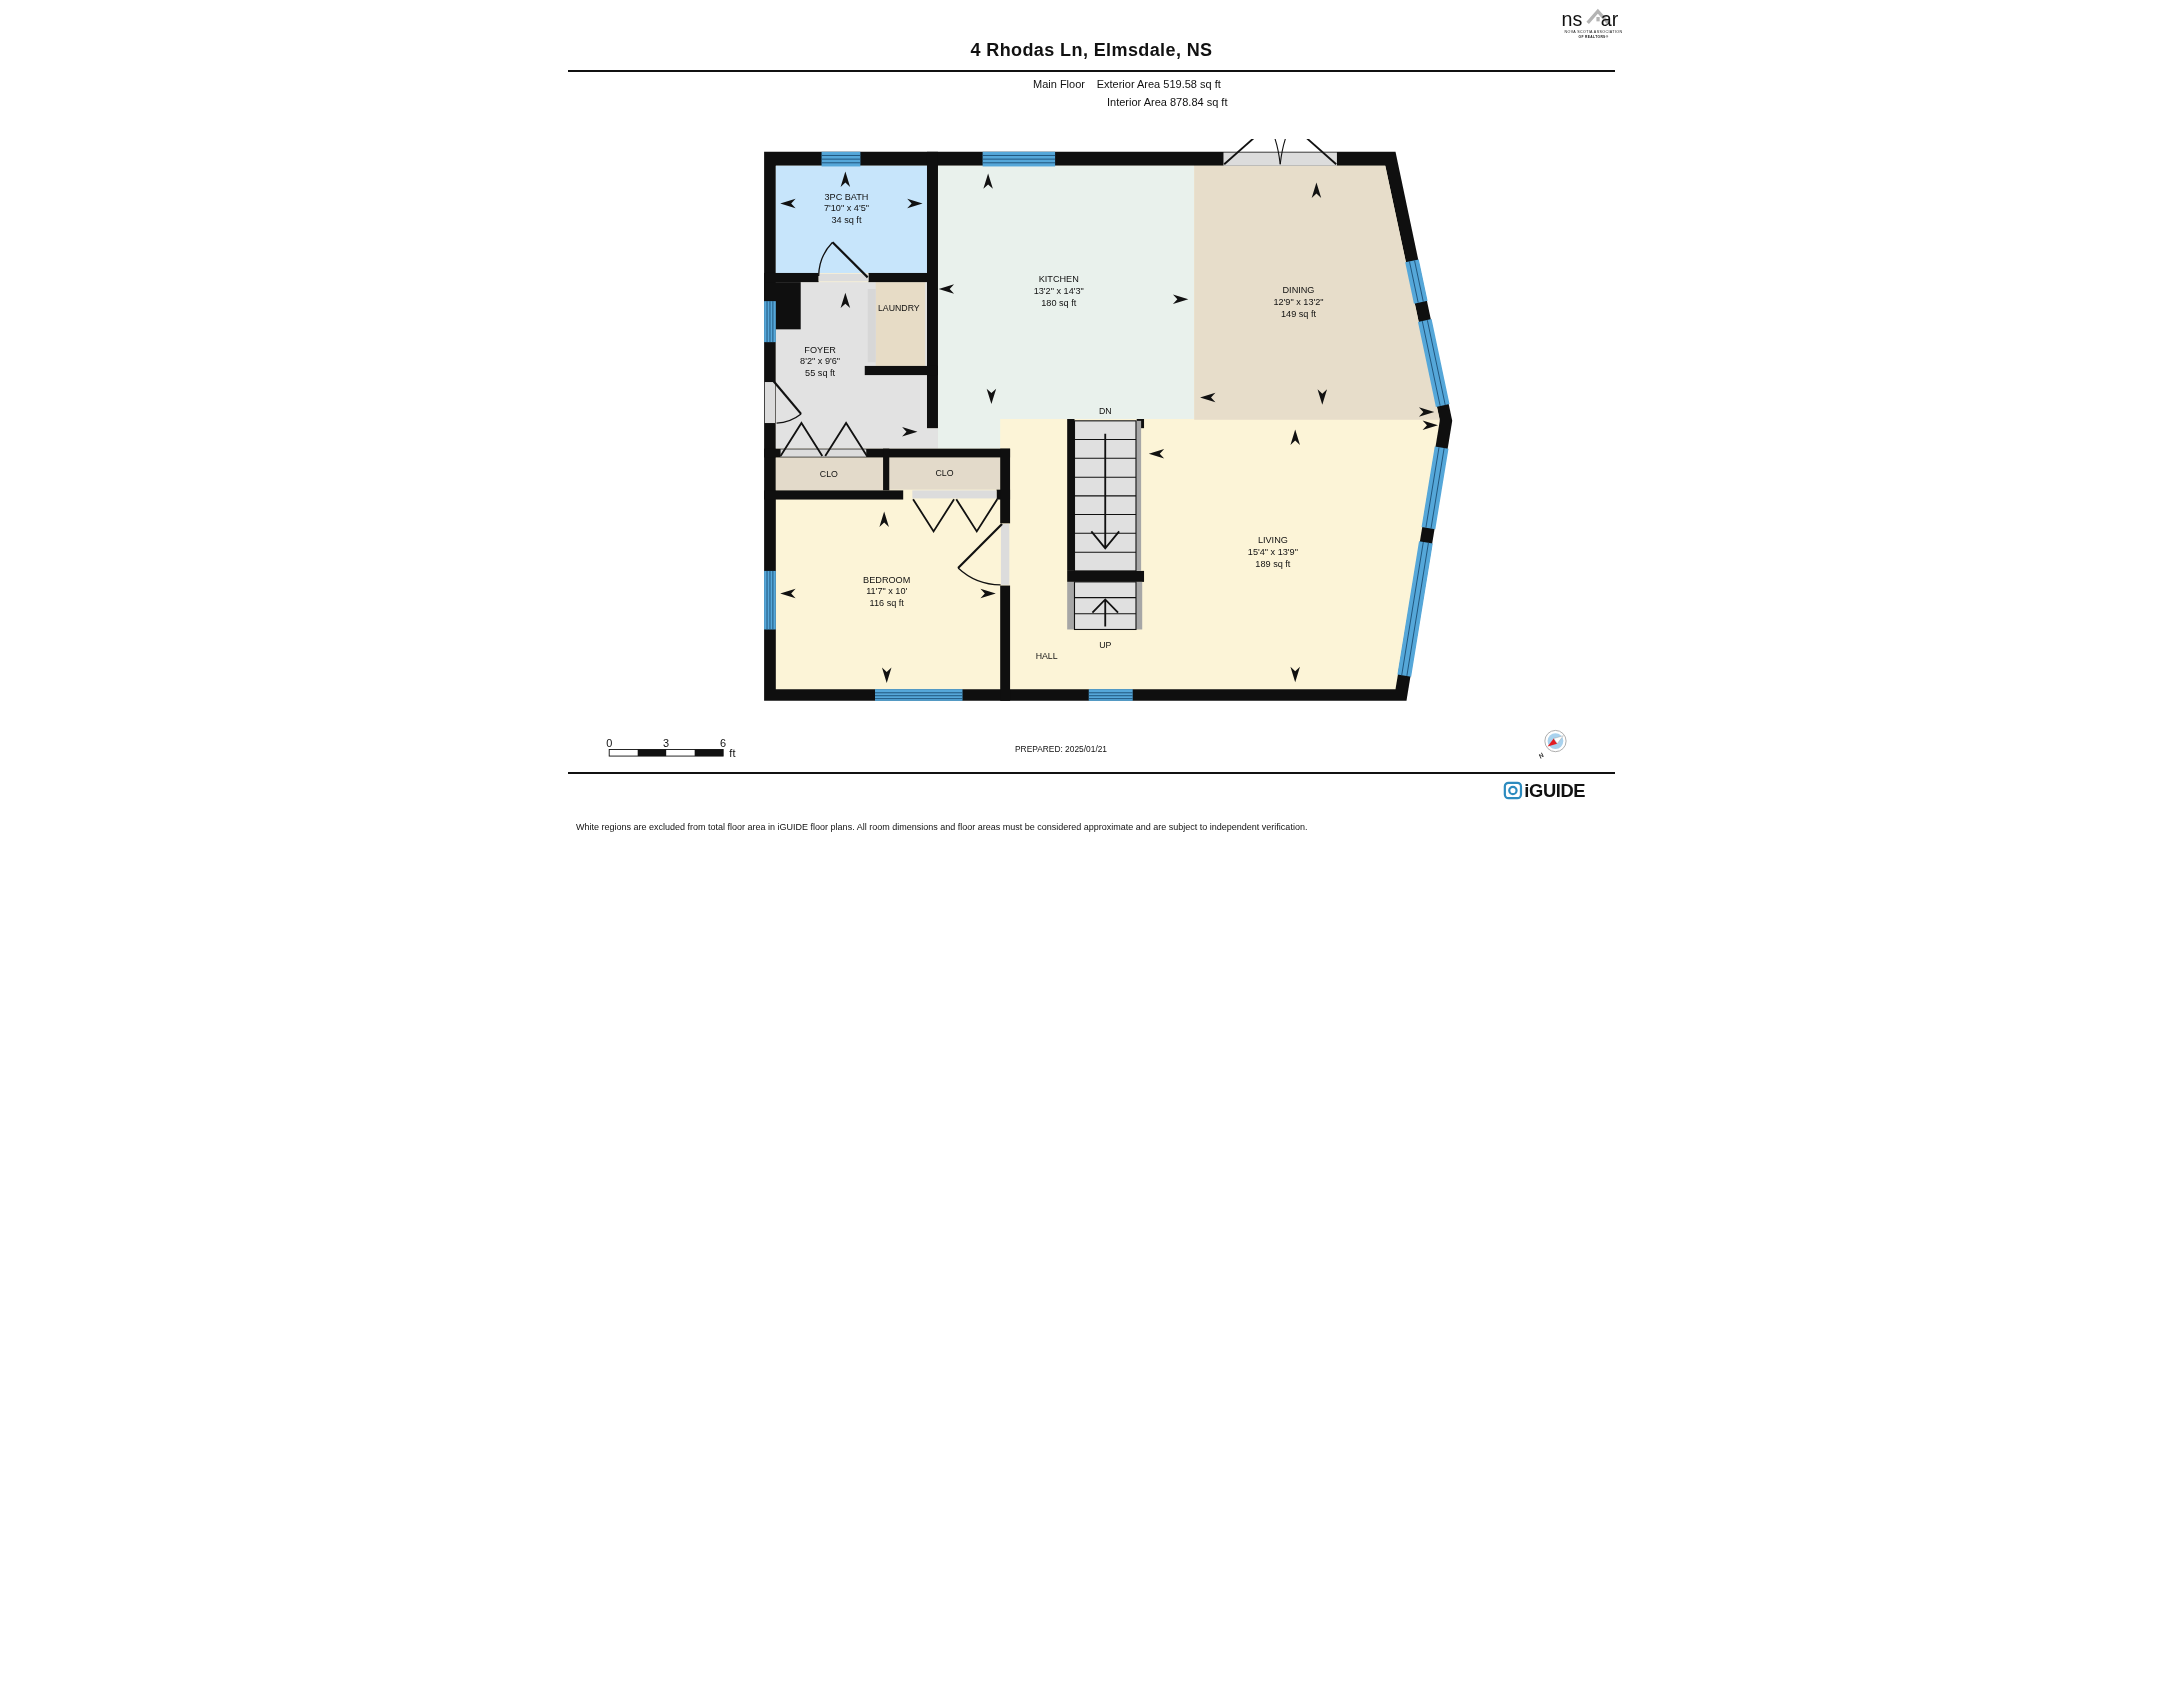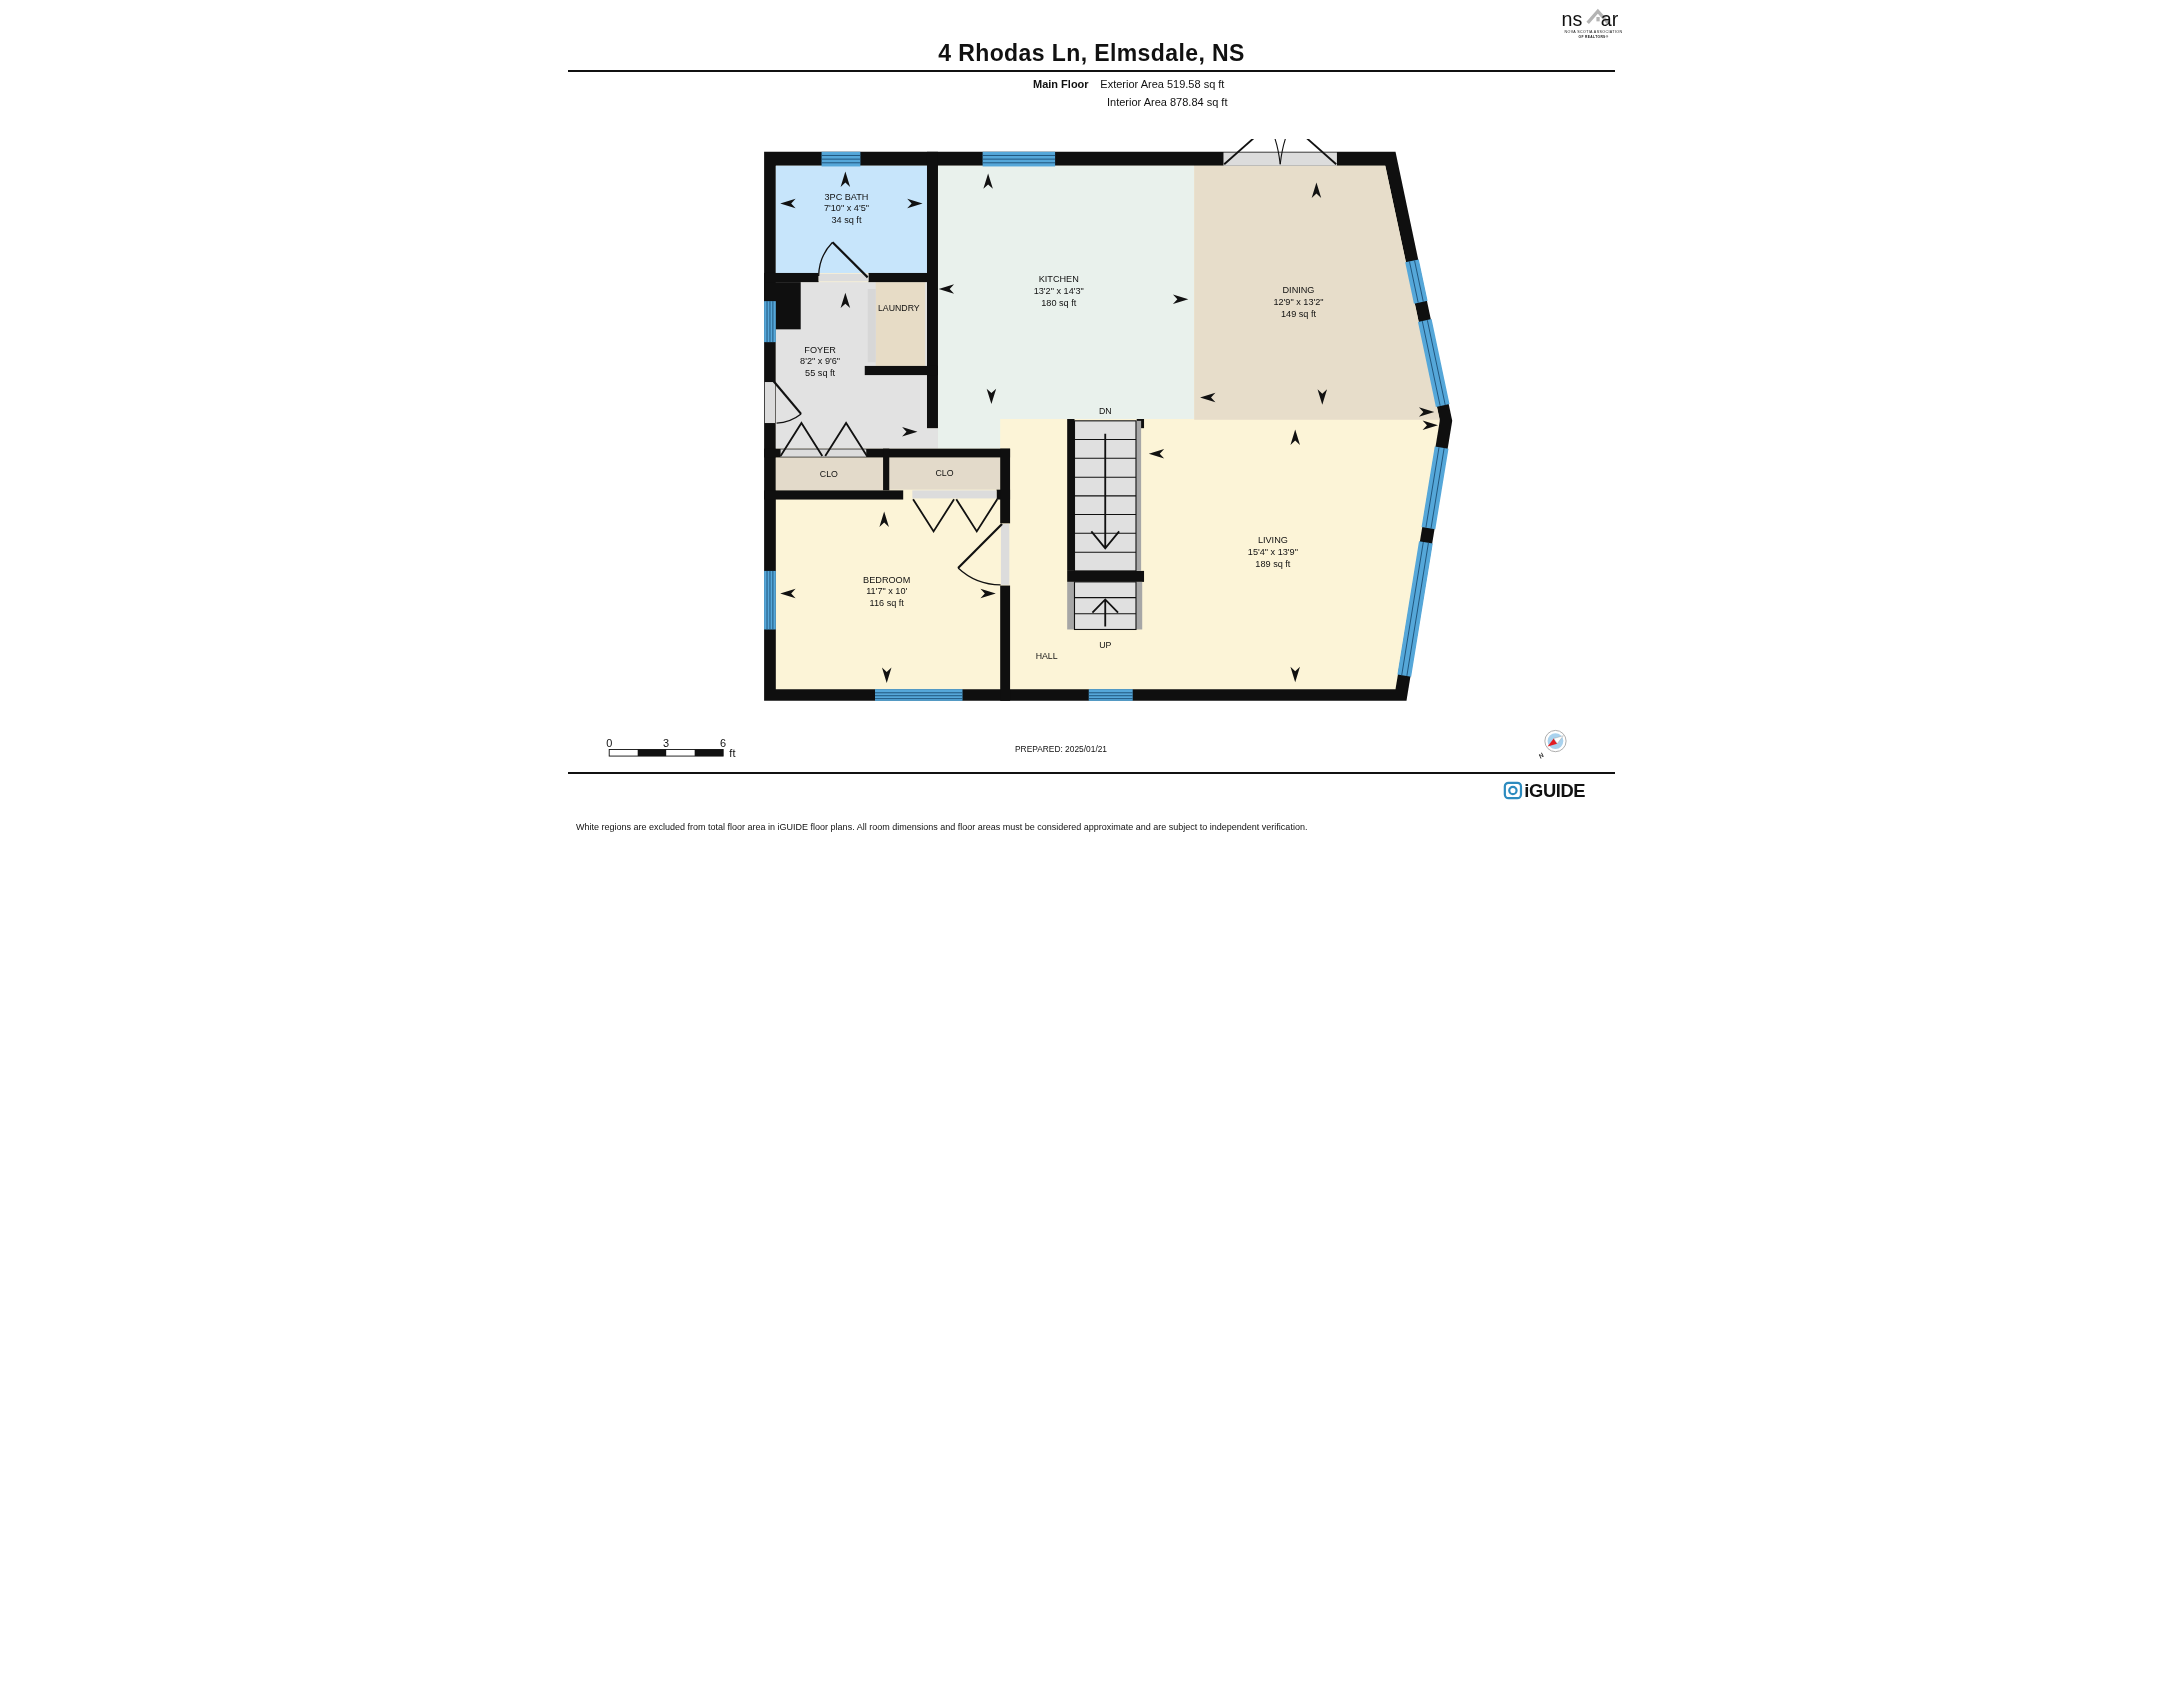--- a/index.html
+++ b/index.html
@@ -1,22 +1,22 @@
 <!DOCTYPE html>
 <html style="font-size:11.7px"><head>
 <meta charset="utf-8">
 <style>
   html,body{margin:0;padding:0;background:#fff;}
   #page{position:relative;width:1091px;height:844px;margin:0 auto;background:#fff;
         font-family:"Liberation Sans",sans-serif;color:#111;overflow:hidden;}
   .abs{position:absolute;}
-  #title{top:40px;left:0;width:100%;text-align:center;font-size:23px;font-weight:bold;letter-spacing:0.4px;}
+  #title{top:40px;left:0;width:100%;text-align:center;font-size:18px;font-weight:bold;letter-spacing:0.4px;}
   #title-rule{top:70px;left:22px;width:1047px;height:2.2px;background:#111;}
   #subtitle-row{top:78px;left:487px;display:flex;gap:11.7px;font-size:11px;}
-  #subtitle-row .bold{font-weight:bold;}
+  #subtitle-row .bold{font-weight:normal;}
   #interior-line{top:96px;left:561px;font-size:11px;text-align:right;}
   #prepared{top:744px;left:469px;width:154px;text-align:left;font-size:8.4px;}
   #footer-rule{top:772px;left:22px;width:1047px;height:1.8px;background:#111;}
   #footer-text{top:782px;left:30px;font-size:9px;margin-top:40px;}
   svg text{font-family:"Liberation Sans",sans-serif;fill:#111;}
   .roomlabel{font-size:25px;}
   .smalllabel{font-size:24px;}
 </style>
 </head>
 <body>

